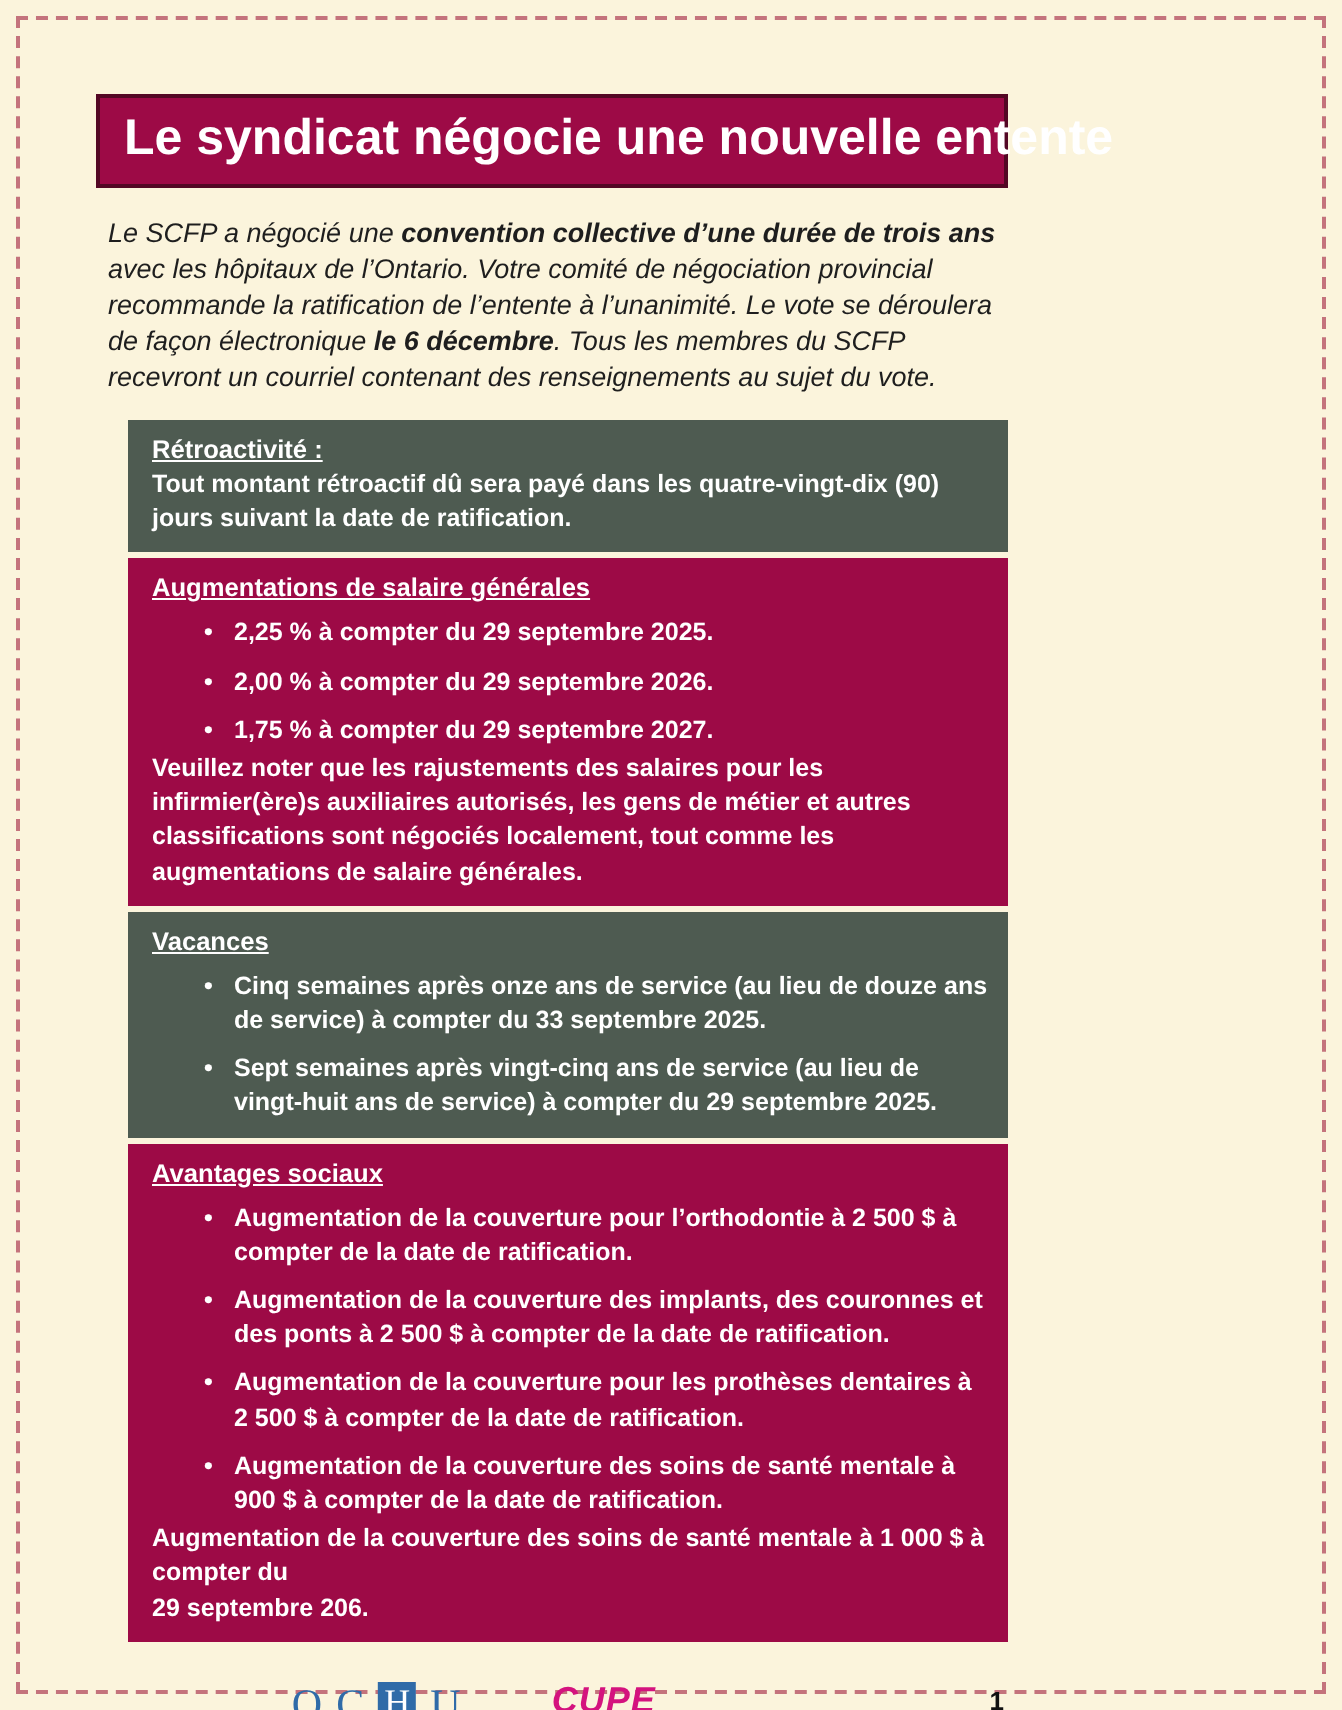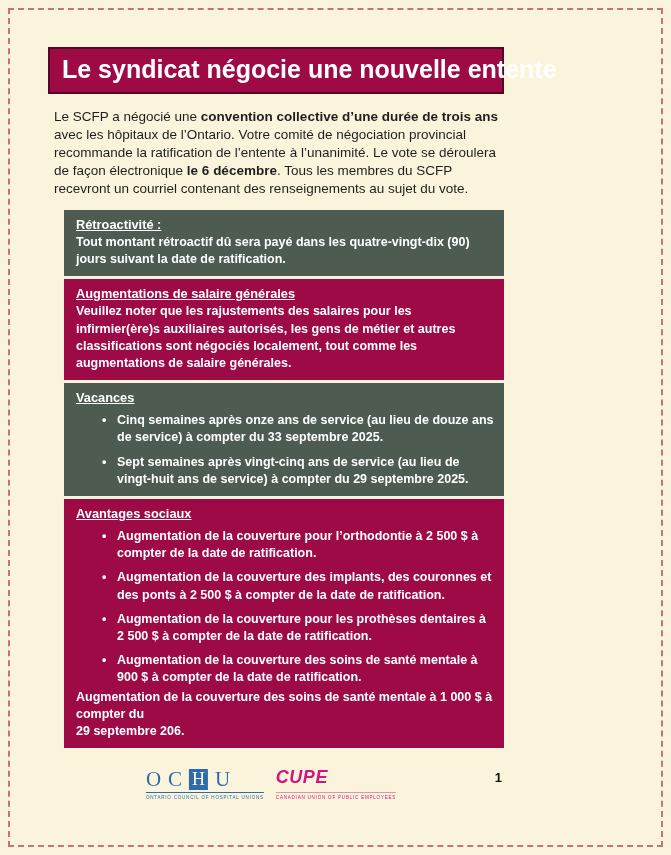--- a/index.html
+++ b/index.html
@@ -22,21 +22,21 @@
   .content{position:absolute;left:48px;top:0;width:456px;}
   .title-banner{
     margin-top:47px;
     background:var(--maroon);
     border:2px solid var(--banner_border);
     color:#fff;font-weight:bold;font-size:25px;
     padding:6px 10px 8px 12px;white-space:nowrap;
   }
   .intro{
     margin:14px 4px 0 6px;
-    font-size:13.5px;line-height:18px;
+    font-style:italic;font-size:13.5px;line-height:18px;
     color:var(--text);
   }
   .intro .b{font-weight:bold;}
   #sections{margin-top:12px;display:flex;flex-direction:column;gap:3px;padding-left:16px;}
   .content-section{padding:6px 10px 8px 12px;color:#fff;}
   .theme-maroon{background:var(--maroon);}
   .theme-green{background:var(--green);}
   .section-heading{
     font-size:12.8px;font-weight:bold;text-decoration:underline;
     margin:1px 0 2px 0;
@@ -99,20 +99,25 @@
   <section class="content-section theme-green">
     <h2 class="section-heading">Rétroactivité :</h2>
 
     <div class="paras">
           <p class="section-paragraph">Tout montant rétroactif dû sera payé dans les quatre-vingt-dix (90) jours suivant la date de ratification.</p>
         </div>
   </section>
 
   <section class="content-section theme-maroon">
     <h2 class="section-heading">Augmentations de salaire générales</h2>
+    <ul class="section-bullets">
+          <li>2,25 % à compter du 29 septembre 2025.</li>
+          <li>2,00 % à compter du 29 septembre 2026.</li>
+          <li>1,75 % à compter du 29 septembre 2027.</li>
+        </ul>
     <div class="paras">
           <p class="section-paragraph">Veuillez noter que les rajustements des salaires pour les infirmier(ère)s auxiliaires autorisés, les gens de métier et autres classifications sont négociés localement, tout comme les augmentations de salaire générales.</p>
         </div>
   </section>
 
   <section class="content-section theme-green">
     <h2 class="section-heading">Vacances</h2>
     <ul class="section-bullets">
           <li>Cinq semaines après onze ans de service (au lieu de douze ans de service) à compter du 33 septembre 2025.</li>
           <li>Sept semaines après vingt-cinq ans de service (au lieu de vingt-huit ans de service) à compter du 29 septembre 2025.</li>

